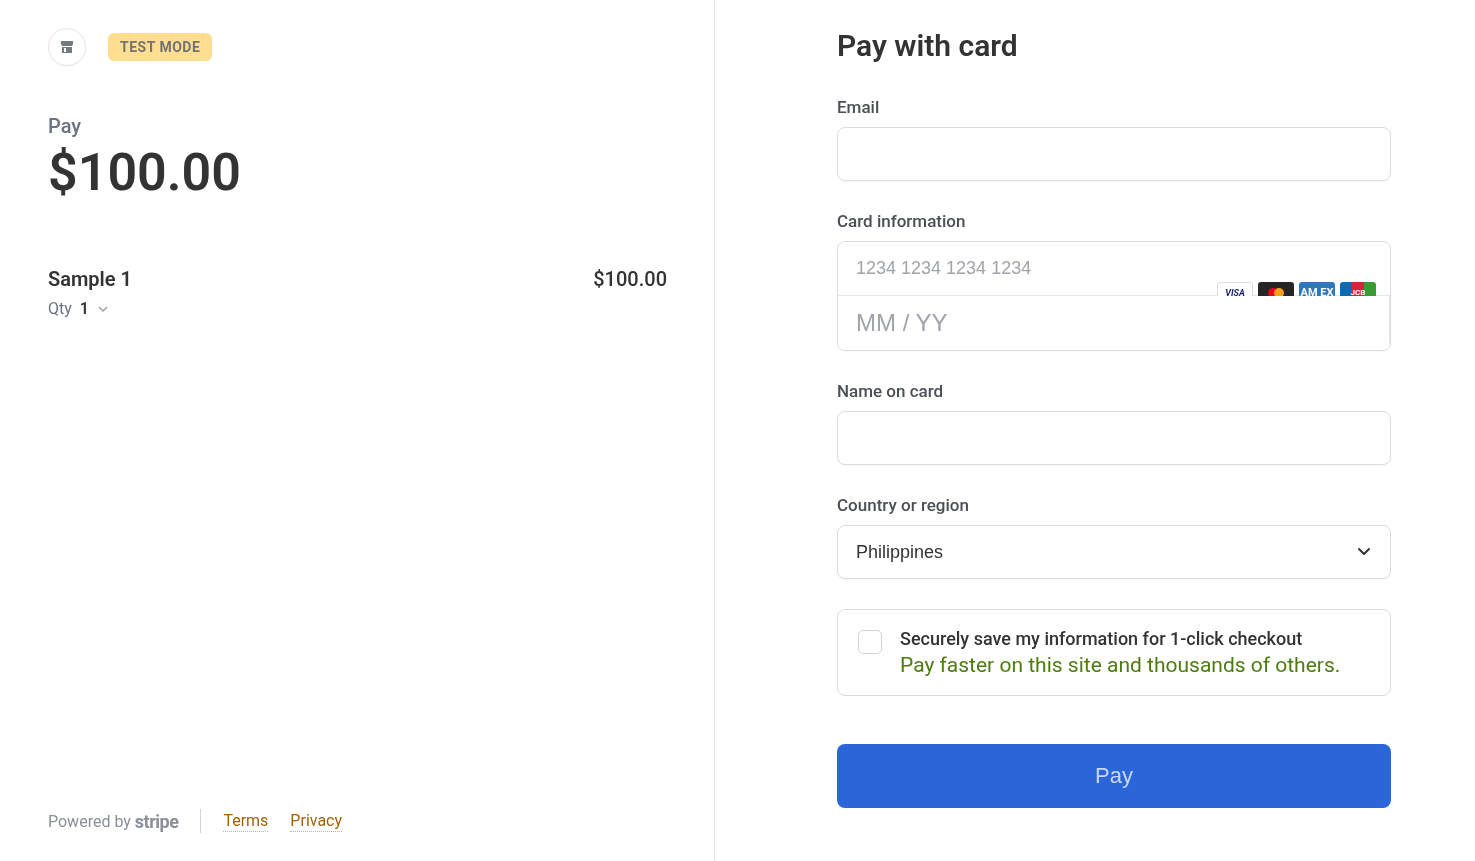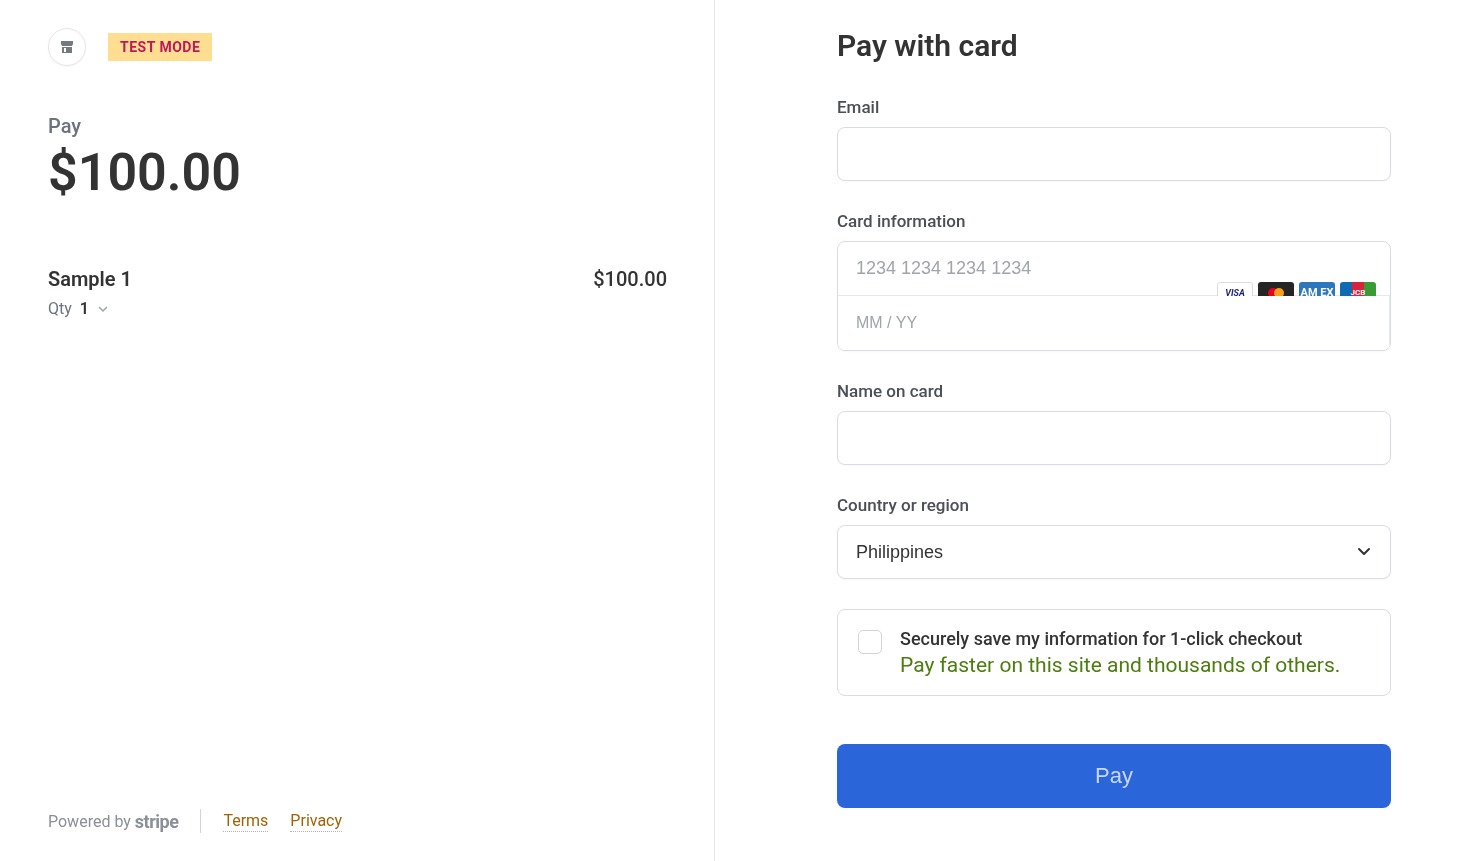--- a/index.html
+++ b/index.html
@@ -36,26 +36,26 @@
   .store-icon-wrap {
     width: 38px; height: 38px;
     border-radius: 50%;
     background: #fff;
     border: 1px solid #e6e6e6;
     display: flex; align-items: center; justify-content: center;
     box-shadow: 0 1px 2px rgba(0,0,0,0.04);
   }
   .badge {
     background: #ffde92;
-    color: #be185d;
+    color: #737373;
     font-weight: 700;
     font-size: 14px;
     letter-spacing: 0.5px;
     padding: 6px 12px;
-    border-radius: 0;
+    border-radius: 6px;
   }
   .pay-label {
     color: #6b7280;
     font-size: 20px;
     font-weight: 500;
     margin-bottom: 4px;
   }
   .amount {
     font-size: 52px;
     font-weight: 600;
@@ -171,21 +171,21 @@
     width: 36px; height: 22px; border-radius: 3px;
     display: flex; align-items: center; justify-content: center;
     font-size: 9px; font-weight: 700; color: #fff; margin-top: 48px;
   }
   .brand.visa { background: #fff; border: 1px solid #d9dce1; color: #1a1f71; font-style: italic; }
   .brand.mc { background: #252525; }
   .brand.amex { background: #2e77bc; }
   .brand.jcb { background: linear-gradient(90deg,#0f6ab4 33%,#d7243d 33% 66%,#3a9b35 66%); }
   .card-row2 { display: flex; height: 54px; }
   .card-row2 input {
-    border: none; outline: none; font-size: 16px; padding: 0 18px; height: 100%;
+    border: none; outline: none; font-size: 24px; padding: 0 18px; height: 100%;
   }
   .card-row2 input::placeholder { color: #a0a4ab; }
   .card-row2 .exp { flex: 1; border-right: 1px solid #e6e8eb; }
   .card-row2 .cvc { flex: 1; }
   .select-wrap { position: relative; }
   .select-wrap .chev {
     position: absolute; right: 18px; top: 50%; transform: translateY(-50%);
     pointer-events: none;
   }
   .select { appearance: none; -webkit-appearance: none; }

